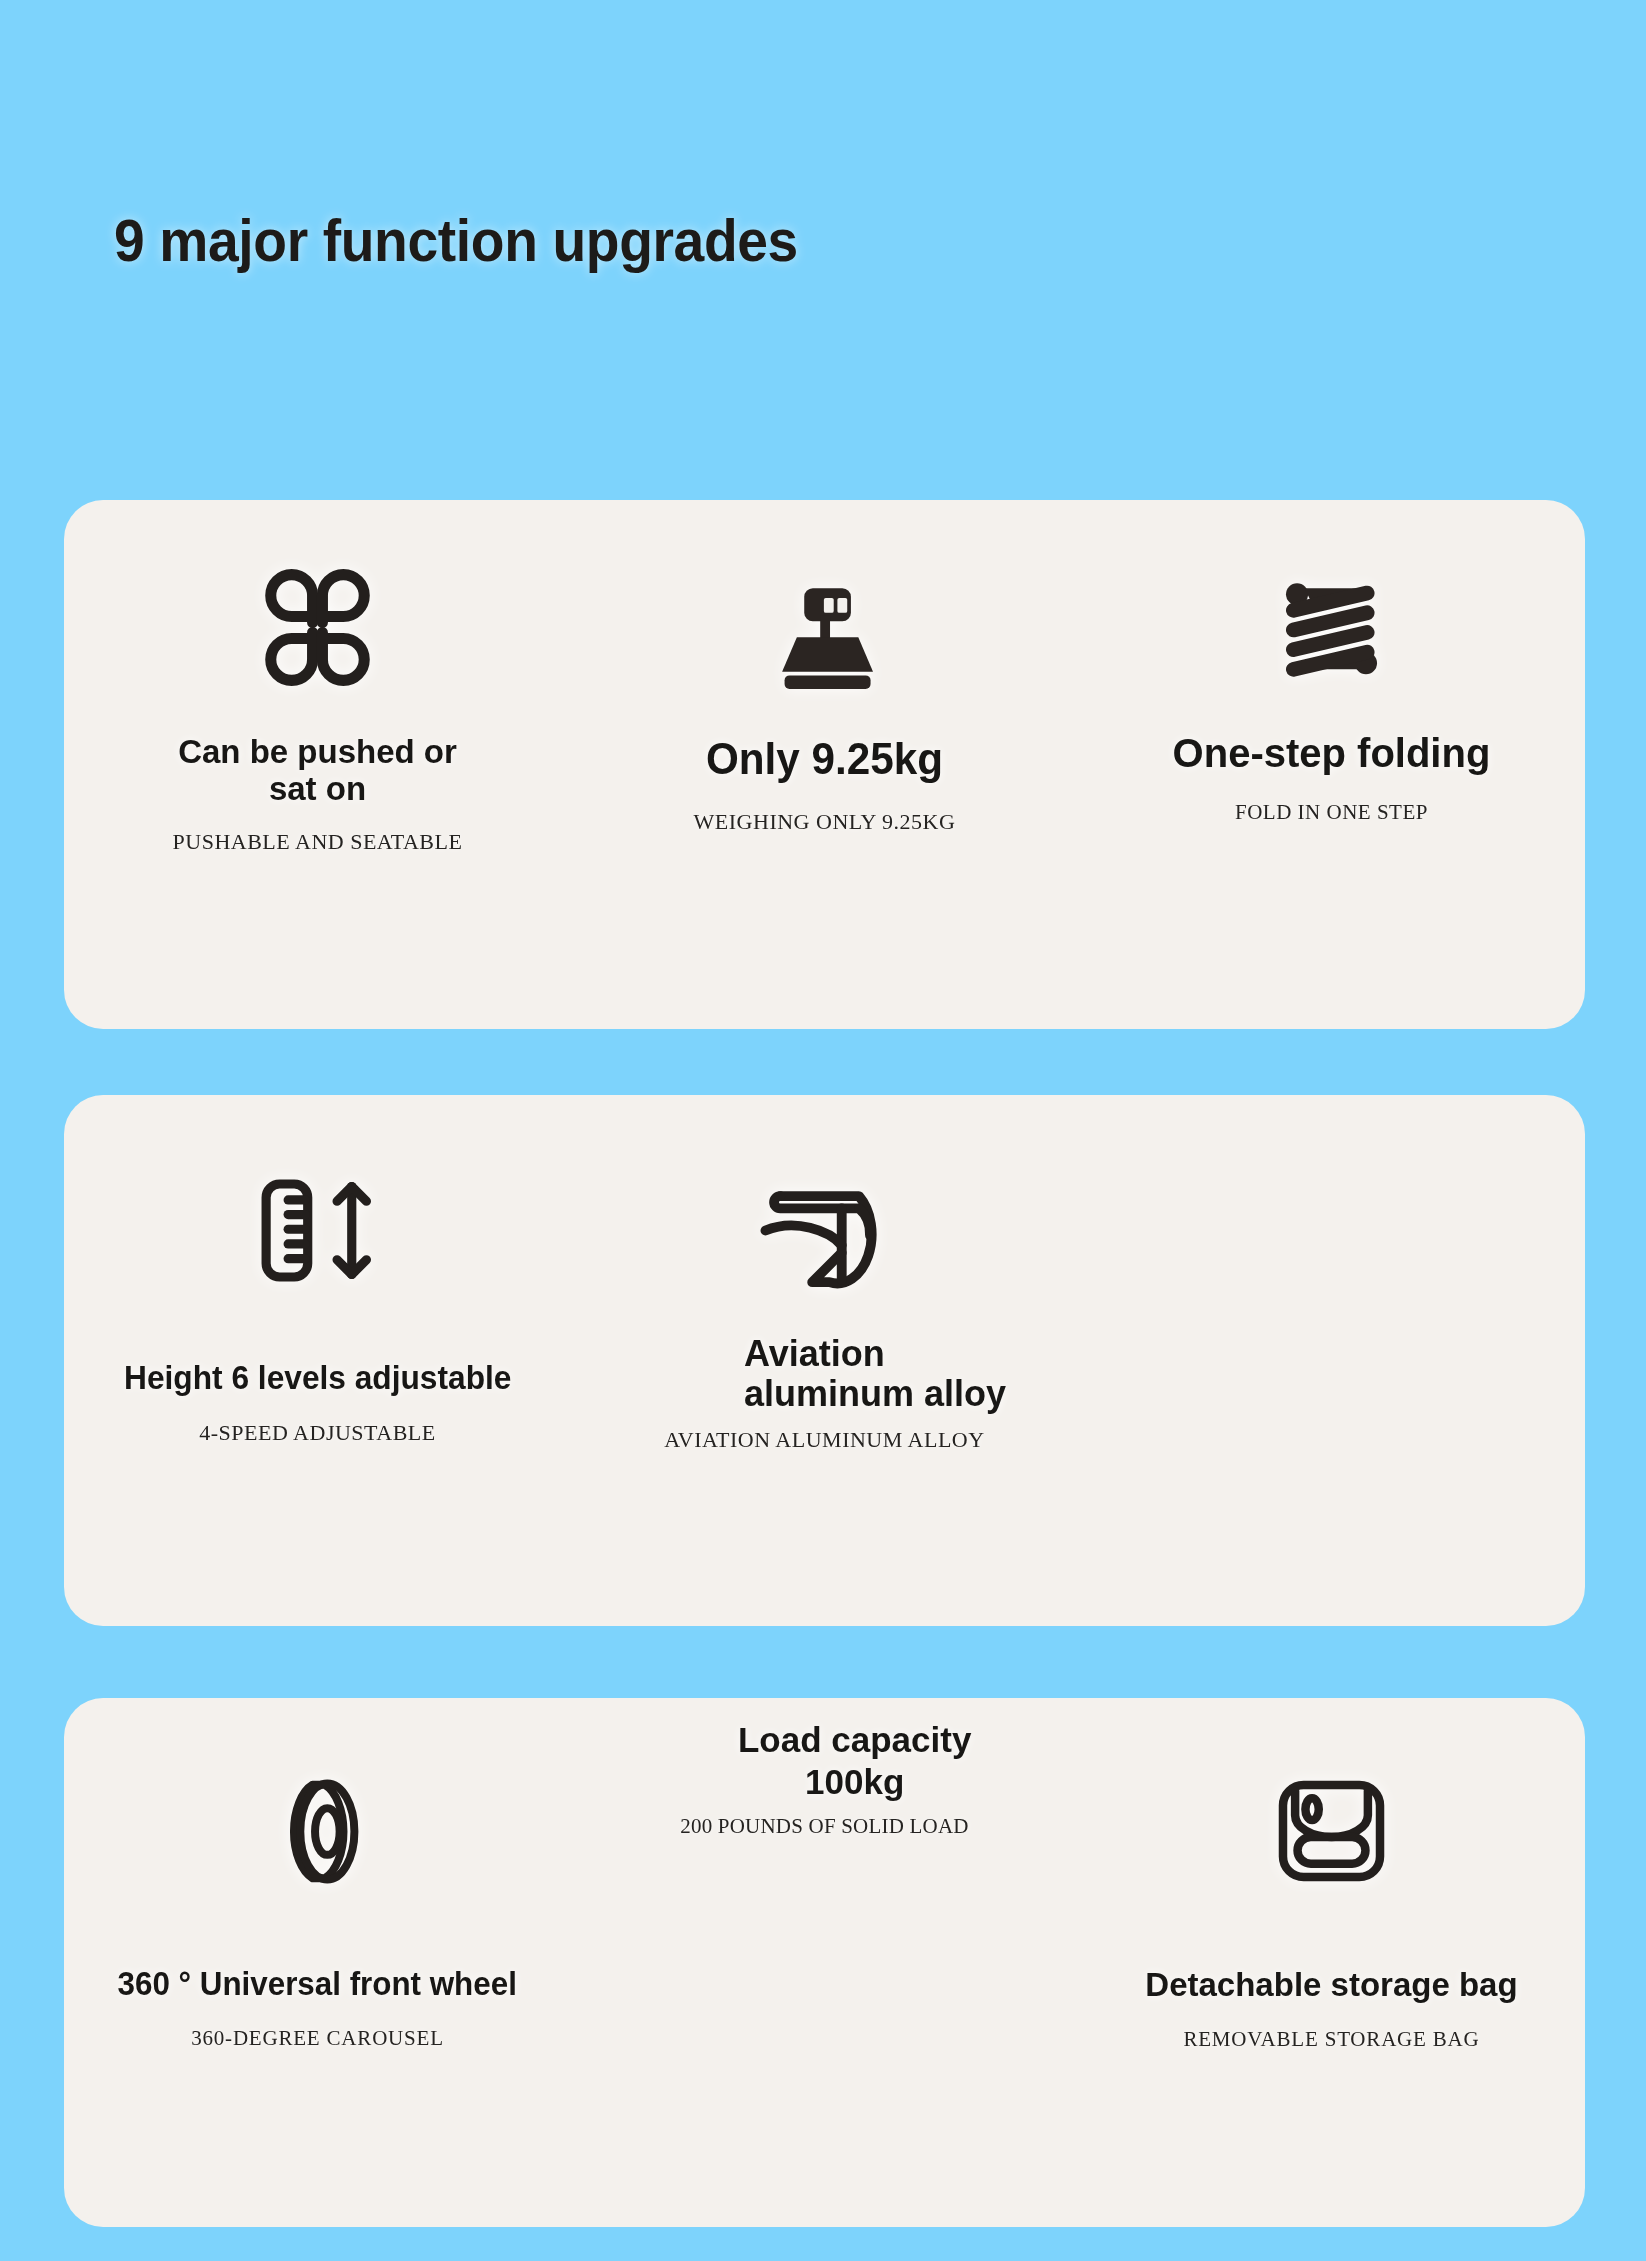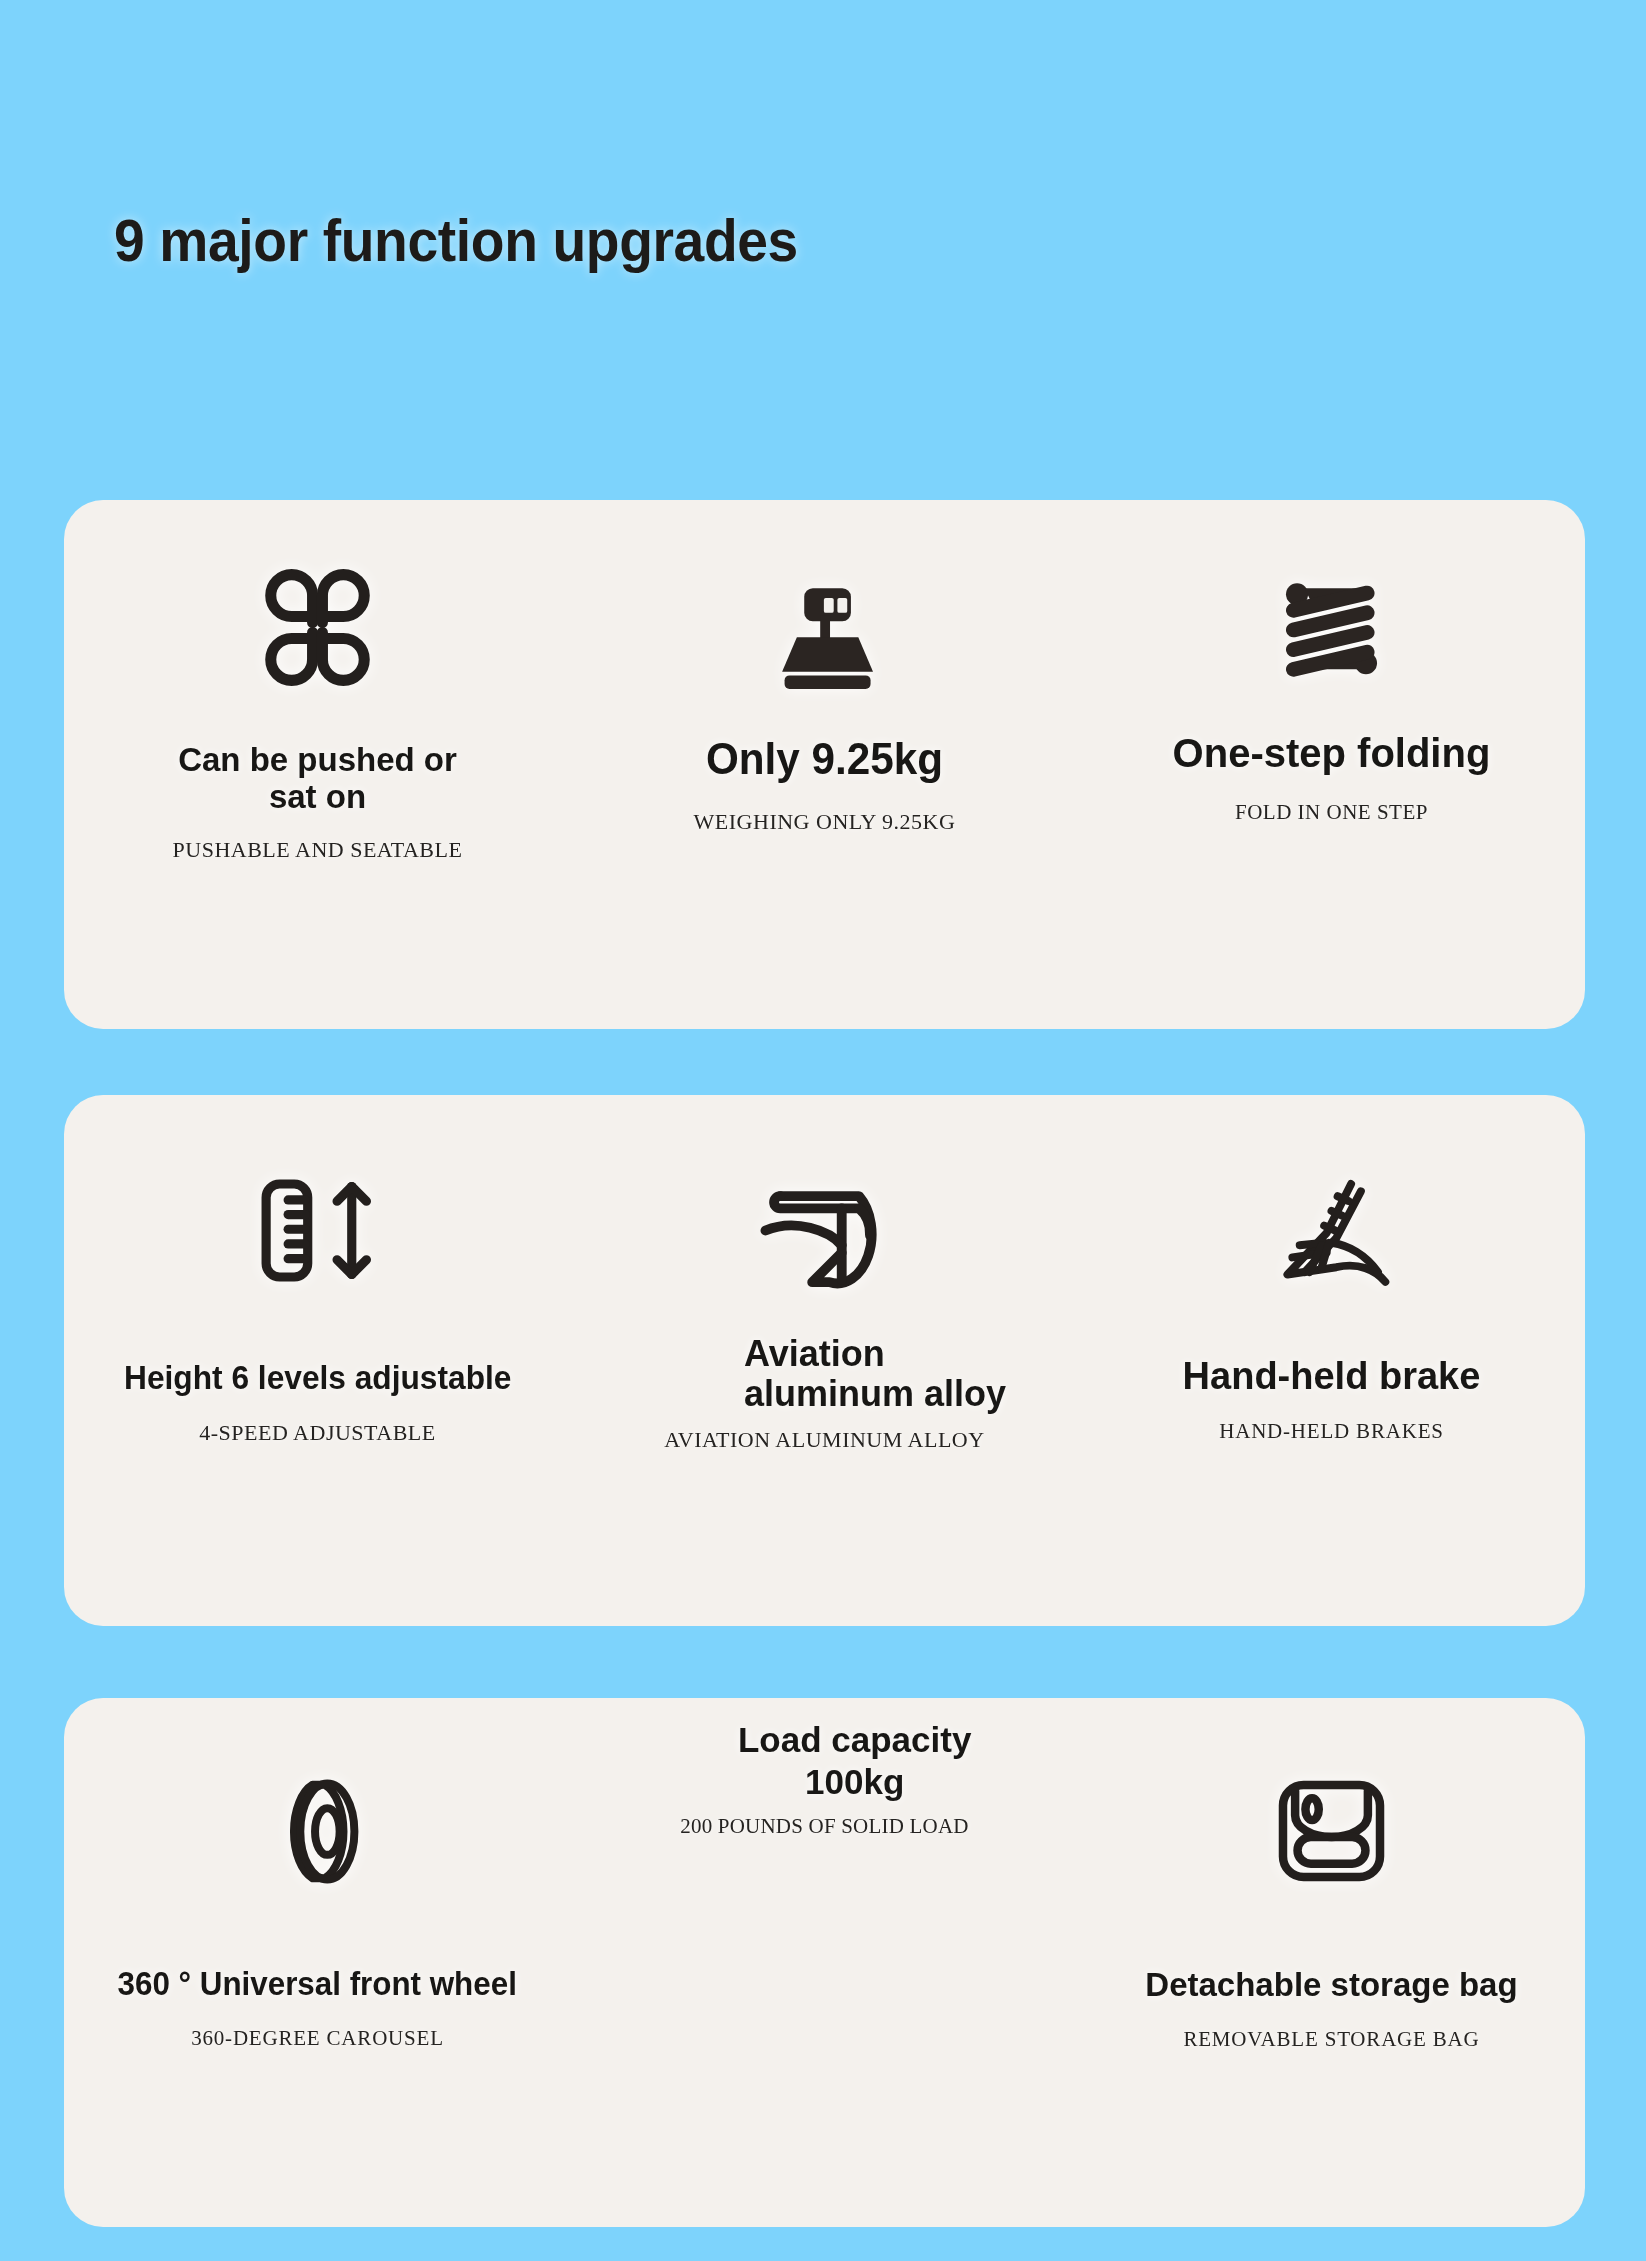--- a/index.html
+++ b/index.html
@@ -90,21 +90,21 @@
     text-align: left;
     letter-spacing: 0.5px;
     text-shadow: 0 0 6.5px rgba(255,255,255,0.9);
     white-space: nowrap;
     font-family: Liberation Serif, serif;
   }
 
   
   #card-1 .icon-wrap { height: 193px; margin-top: 31px; }
   #card-1 .feature-title { font-size: 33px; }
-  #card-1 .c1 .feature-title { margin-top: 18px; max-width: 343px; }
+  #card-1 .c1 .feature-title { margin-top: 10px; max-width: 343px; }
   #card-1 .c2 .feature-title { font-size: 44px; margin-top: 9.8px; transform: scaleX(0.96); }
   #card-1 .c3 .feature-title { font-size: 40px; margin-top: 7px; }
   #card-1 .feature-sub { font-size: 22px; margin-top: 21px; }
   #card-1 .c2 .feature-sub { margin-top: 26px; }
   #card-1 .c3 .feature-sub { margin-top: 24.5px; font-size: 21px; }
 
   
   #card-2 .icon-wrap { height: 193px; margin-top: 39px; }
   #card-2 .feature-title { font-size: 33px; }
   #card-2 .c1 .feature-title { margin-top: 33px; transform: scaleX(0.96); }
@@ -226,40 +226,20 @@
               <path d="M10 50 C34 40 62 50 72 62"></path>
               <path d="M86 32 A22 26 0 0 1 95 54"></path>
             </g>
           </svg>
         </div>
         <div class="feature-title">Aviation
 aluminum alloy</div>
         <div class="feature-sub">AVIATION ALUMINUM ALLOY</div>
       </div>
 
-      <div class="col c3">
-        <div class="icon-wrap">
-          <svg width="137" height="123" viewBox="0 0 112 100">
-            <g fill="none" stroke="#231f1d" stroke-width="6.5" stroke-linecap="round" stroke-linejoin="round">
-              <path d="M72 12 L52 52 L20 86 L60 80 C78 76 92 82 100 92"></path>
-              <path d="M80 18 L60 56 L34 84"></path>
-              <path d="M56 60 C70 62 84 70 94 84"></path>
-              <line x1="61" y1="22" x2="70" y2="26"></line>
-              <line x1="56" y1="34" x2="65" y2="38"></line>
-              <line x1="50" y1="46" x2="59" y2="50"></line>
-              <line x1="24" y1="72" x2="52" y2="68"></line>
-              <line x1="30" y1="62" x2="50" y2="60"></line>
-              <line x1="38" y1="84" x2="48" y2="62"></line>
-              <line x1="48" y1="80" x2="54" y2="60"></line>
-            </g>
-          </svg>
-        </div>
-        <div class="feature-title">Hand-held brake</div>
-        <div class="feature-sub">HAND-HELD BRAKES</div>
-      </div>
 
     </div>
   </section>
 
   <section class="card" id="card-3">
     <div class="cols">
 
       <div class="col c1">
         <div class="icon-wrap">
           <svg width="123" height="123" viewBox="0 0 100 100">

